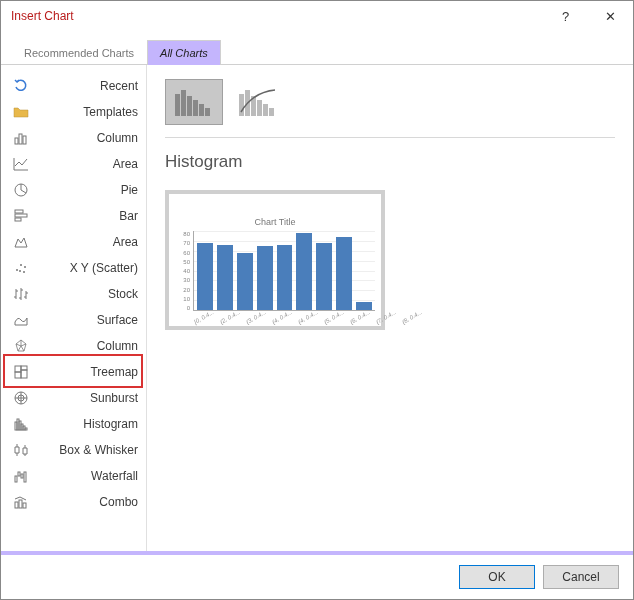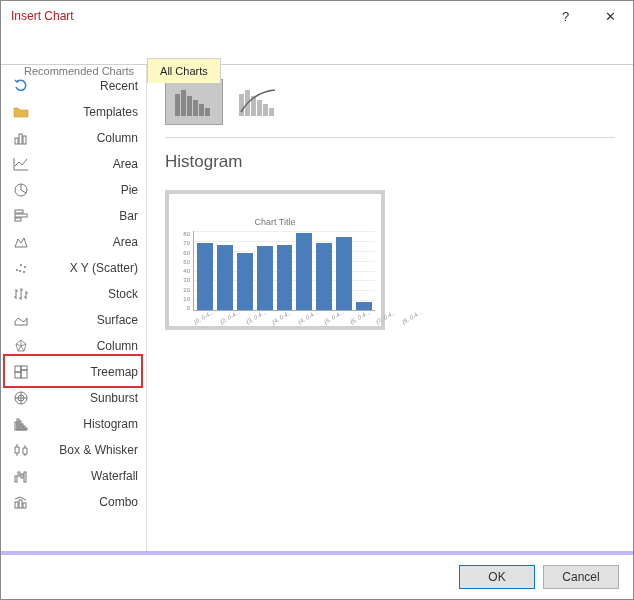--- a/index.html
+++ b/index.html
@@ -43,26 +43,27 @@
     padding: 8px 10px 0 10px;
     border-bottom: 1px solid #d0d0d0;
     gap: 0;
   }
   .tab {
     padding: 6px 12px;
     color: #555;
     border: 1px solid transparent;
     border-bottom: none;
     position: relative;
-    top: 19px;
+    top: 1px;
   }
   .tab.active {
     border-color: #d0d0d0;
-    background: #fef9c3;
+    background: #c4b5fd;
     color: #222;
+    font-style: italic;
   }
   .tab.inactive { color: #777; }
 
   
   .body {
     display: flex;
     flex: 1;
     overflow: hidden;
   }
 

